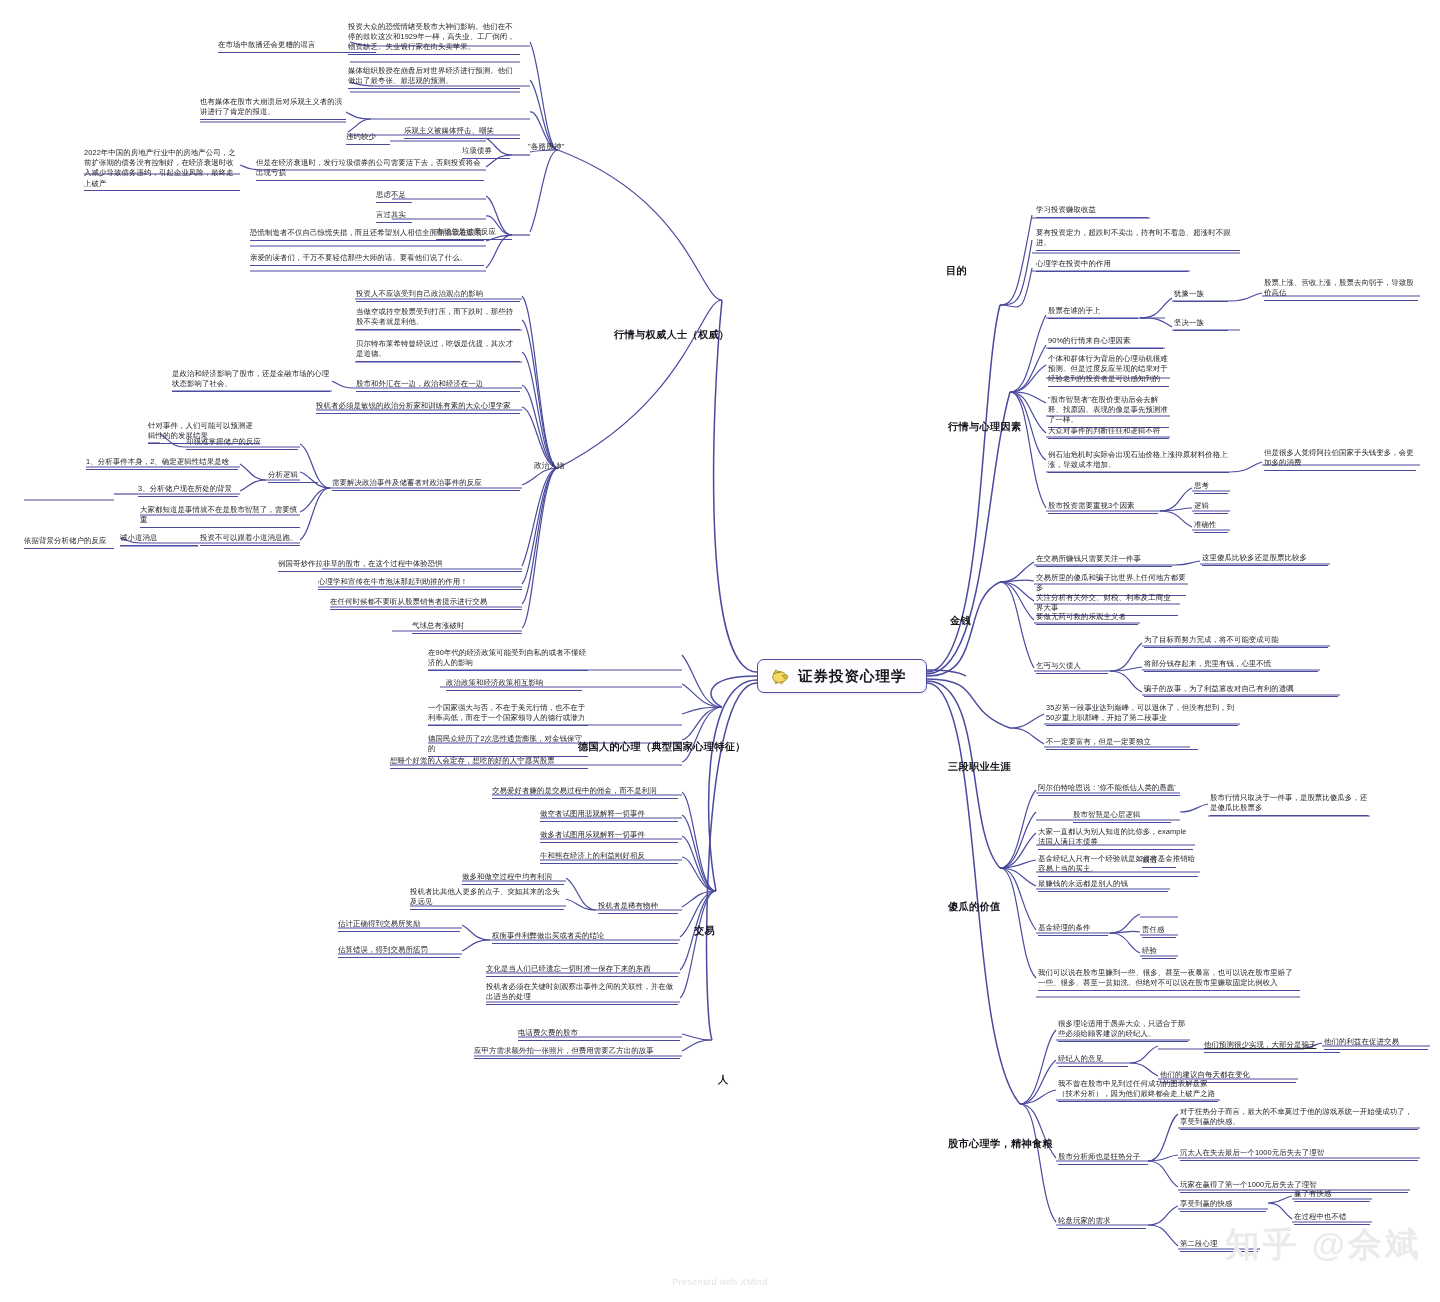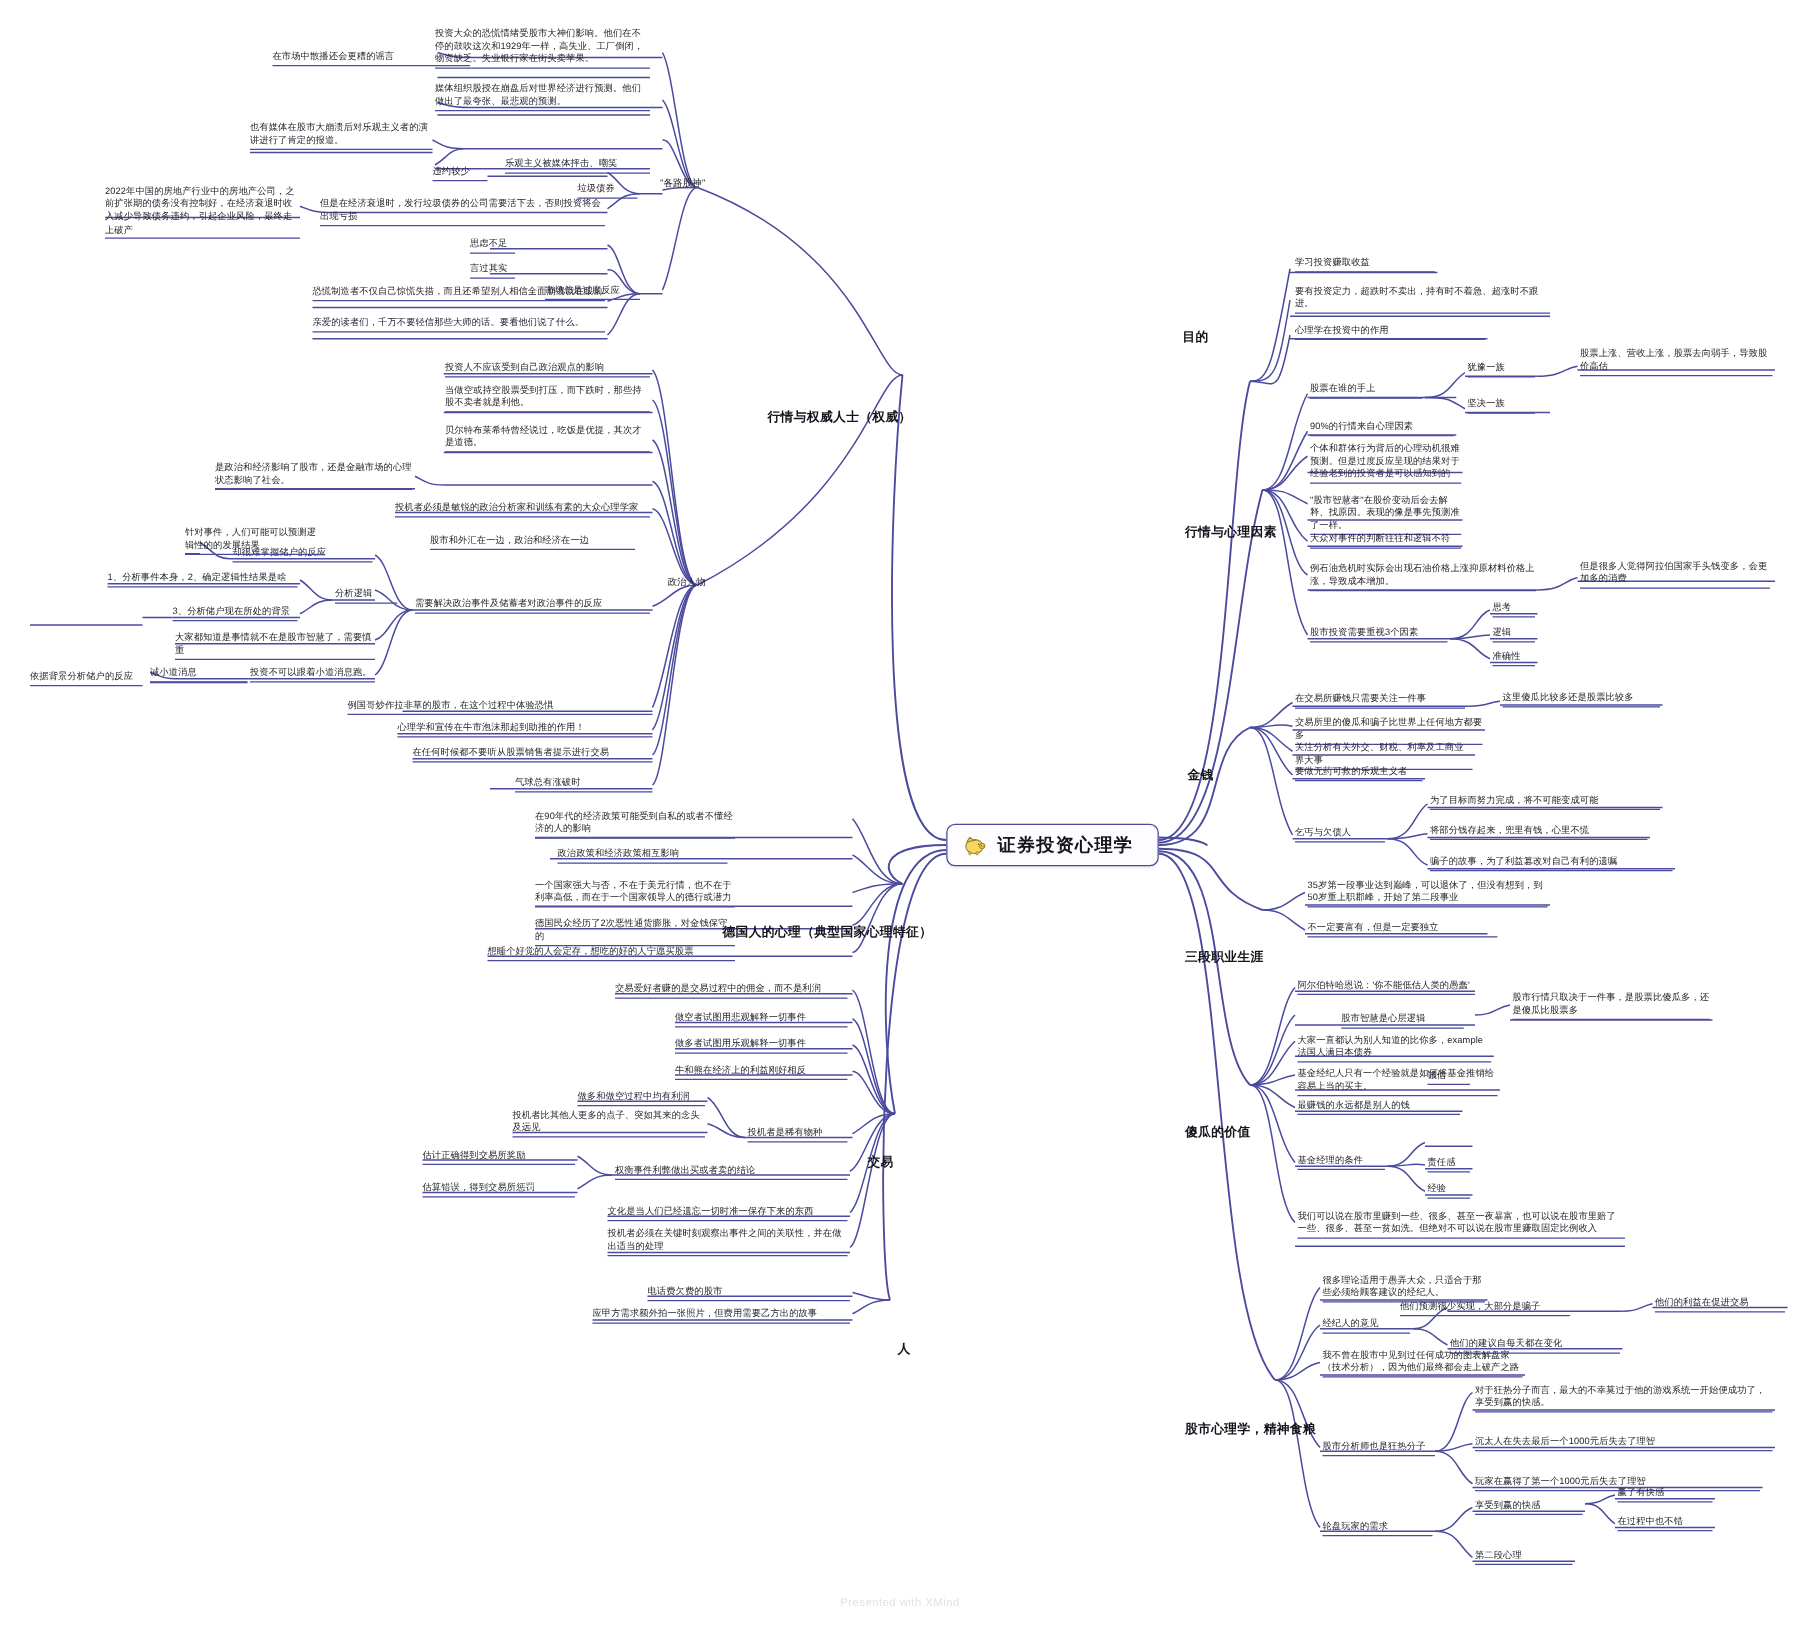--- a/index.html
+++ b/index.html
@@ -468,21 +468,21 @@
 
   <div class="node r main-branch" style="left:948px;top:1097px;">
       <span class="txt">股市心理学，精神食粮</span>
     </div>
   <div class="node r underline" style="left:1058px;top:1019px;width:130px;">
       <span class="txt">很多理论适用于愚弄大众，只适合于那些必须给顾客建议的经纪人。</span>
     </div>
   <div class="node r underline" style="left:1058px;top:1054px;width:70px;">
       <span class="txt">经纪人的意见</span>
     </div>
-  <div class="node r underline" style="left:1120px;top:1040px;width:136px;">
+  <div class="node r underline" style="left:1204px;top:1040px;width:136px;text-decoration:underline;">
       <span class="txt">他们预测很少实现，大部分是骗子</span>
     </div>
   <div class="node r underline" style="left:1324px;top:1037px;width:104px;">
       <span class="txt">他们的利益在促进交易</span>
     </div>
   <div class="node r underline" style="left:1160px;top:1070px;width:136px;">
       <span class="txt">他们的建议自每天都在变化</span>
     </div>
   <div class="node r underline" style="left:1058px;top:1079px;width:160px;">
       <span class="txt">我不曾在股市中见到过任何成功的图表解盘家（技术分析），因为他们最终都会走上破产之路</span>
@@ -570,21 +570,21 @@
 
   <div class="node l underline" style="left:356px;top:289px;width:164px;">
       <span class="txt">投资人不应该受到自己政治观点的影响</span>
     </div>
   <div class="node l underline" style="left:356px;top:307px;width:164px;">
       <span class="txt">当做空或持空股票受到打压，而下跌时，那些持股不卖者就是利他。</span>
     </div>
   <div class="node l underline" style="left:356px;top:339px;width:164px;">
       <span class="txt">贝尔特布莱希特曾经说过，吃饭是优提，其次才是道德。</span>
     </div>
-  <div class="node l underline" style="left:344px;top:379px;width:164px;margin-top:48px;">
+  <div class="node l underline" style="left:356px;top:379px;width:164px;">
       <span class="txt">股市和外汇在一边，政治和经济在一边</span>
     </div>
   <div class="node l underline" style="left:172px;top:369px;width:158px;">
       <span class="txt">是政治和经济影响了股市，还是金融市场的心理状态影响了社会。</span>
     </div>
   <div class="node l underline" style="left:316px;top:401px;width:204px;">
       <span class="txt">投机者必须是敏锐的政治分析家和训练有素的大众心理学家</span>
     </div>
   <div class="node l underline" style="left:332px;top:478px;width:188px;">
       <span class="txt">需要解决政治事件及储蓄者对政治事件的反应</span>
@@ -692,14 +692,15 @@
       <span class="txt">人</span>
     </div>
   <div class="node l underline" style="left:518px;top:1028px;width:162px;">
       <span class="txt">电话费欠费的股市</span>
     </div>
   <div class="node l underline" style="left:474px;top:1046px;width:206px;">
       <span class="txt">应甲方需求额外拍一张照片，但费用需要乙方出的故事</span>
     </div>
 
   <div id="footer"><span>Presented with XMind</span></div>
+  <div id="watermark"><span>知乎 @佘斌</span></div>
 
 </div>
 
 </body></html>

